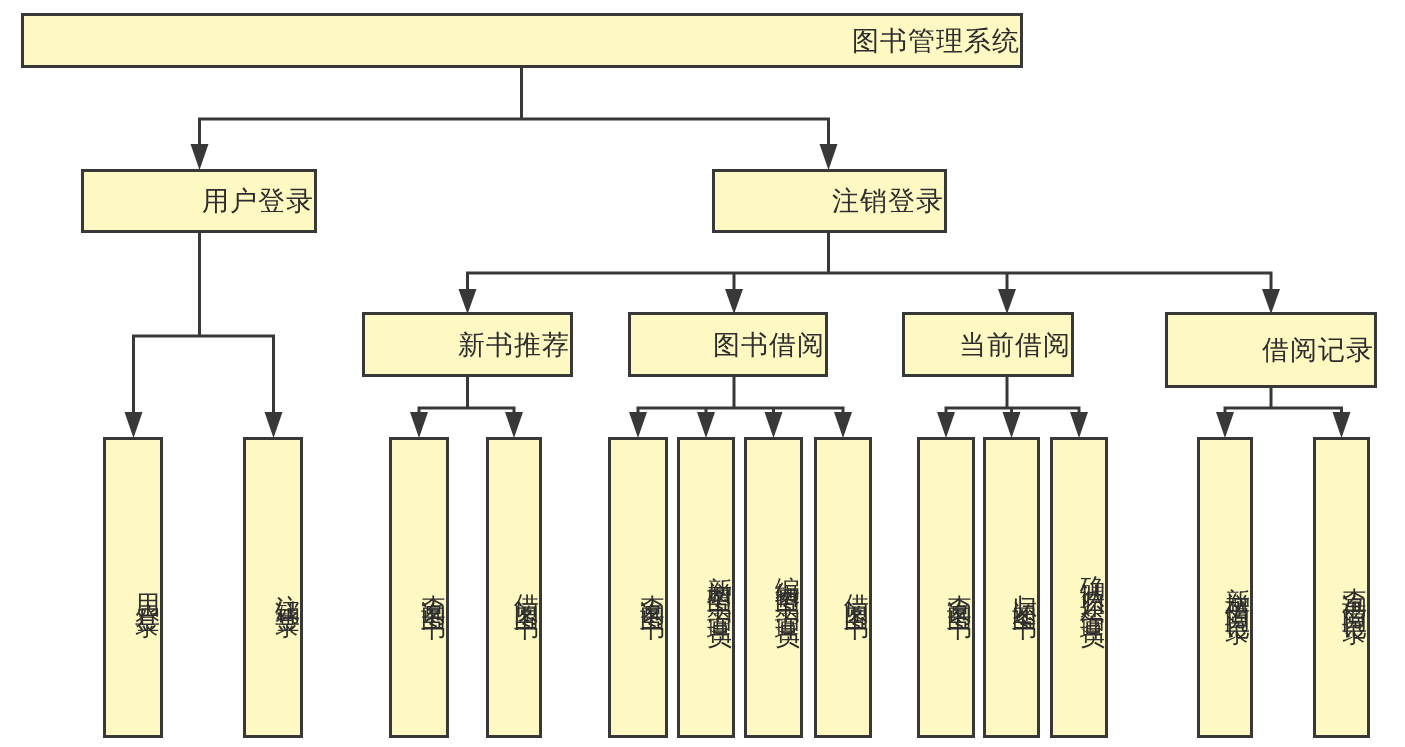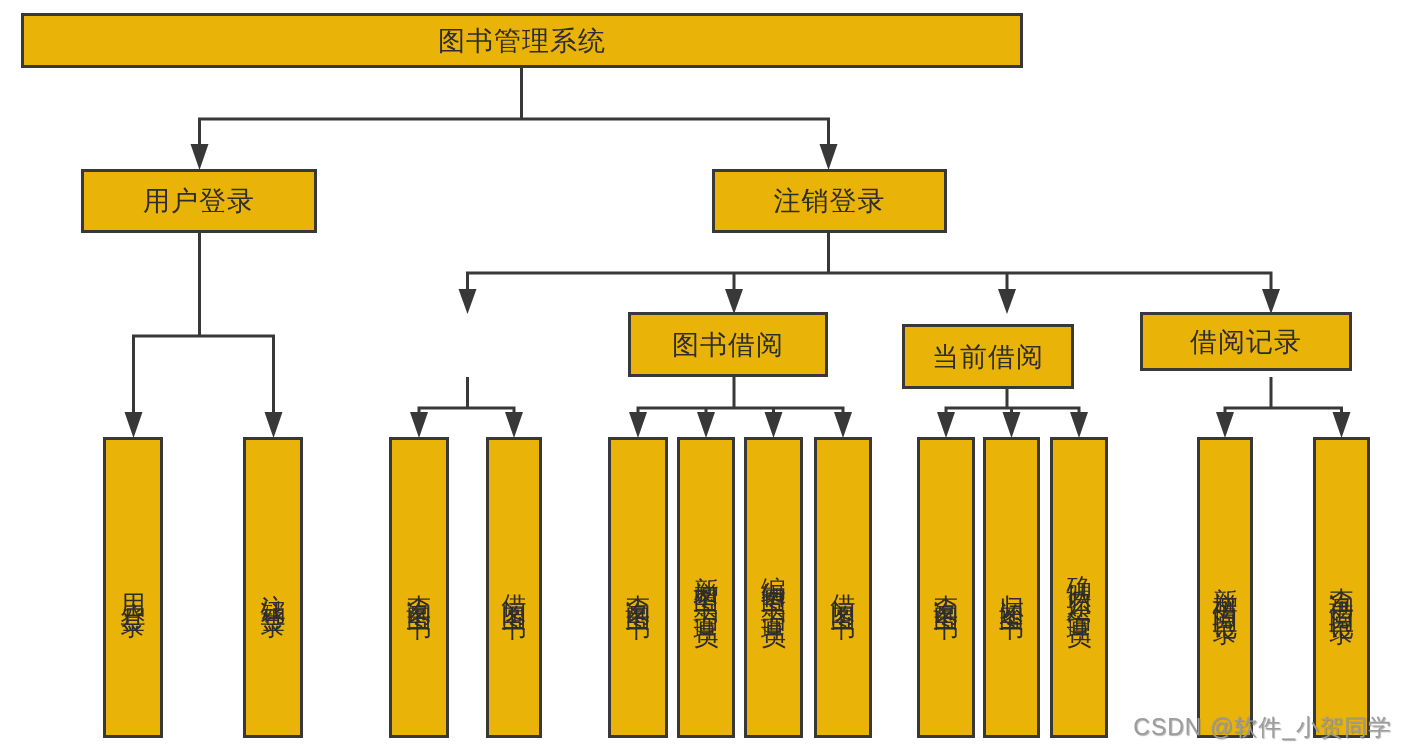--- a/index.html
+++ b/index.html
@@ -8,24 +8,24 @@
     width:1405px;height:747px;
     background:#ffffff;
     font-family:"Liberation Sans","DejaVu Sans",sans-serif;
     overflow:hidden;
   }
   #connectors{position:absolute;left:0;top:0;z-index:1;}
   .box{
     position:absolute;
     box-sizing:border-box;
     border:3px solid #383838;
-    background:#eab308;
+    background:#fef9c3;
     display:flex;
     align-items:center;
-    justify-content:center;
+    justify-content:flex-end;
     z-index:2;
     color:#2d2d2d;
   }
   .box-h{font-size:27px;letter-spacing:1px;}
   .box-v{top:437px;height:301px;}
   .box-v span{
     writing-mode:vertical-rl;
     text-orientation:mixed;
     font-size:25px;
     letter-spacing:7px;
@@ -101,27 +101,30 @@
     <span>图书管理系统</span>
   </div>
 
   <div class="box box-h" style="left:81px;top:169px;width:236px;height:64px">
     <span>用户登录</span>
   </div>
   <div class="box box-h" style="left:712px;top:169px;width:235px;height:64px">
     <span>注销登录</span>
   </div>
 
+  <div class="box box-h" style="left:362px;top:312px;width:211px;height:65px">
+    <span>新书推荐</span>
+  </div>
   <div class="box box-h" style="left:628px;top:312px;width:200px;height:65px">
     <span>图书借阅</span>
   </div>
-  <div class="box box-h" style="left:902px;top:324px;width:172px;height:65px">
+  <div class="box box-h" style="left:902px;top:312px;width:172px;height:65px">
     <span>当前借阅</span>
   </div>
-  <div class="box box-h" style="left:1140px;top:312px;width:212px;height:59px">
+  <div class="box box-h" style="left:1165px;top:312px;width:212px;height:76px">
     <span>借阅记录</span>
   </div>
 
   <div class="box box-v" style="left:103px;width:60px">
     <span>用户登录</span>
   </div>
   <div class="box box-v" style="left:243px;width:60px">
     <span>注销登录</span>
   </div>
   <div class="box box-v" style="left:389px;width:60px">
@@ -151,15 +154,14 @@
   <div class="box box-v" style="left:1050px;width:58px">
     <span>确认归还（管理员）</span>
   </div>
   <div class="box box-v" style="left:1197px;width:56px">
     <span>新增借阅记录</span>
   </div>
   <div class="box box-v" style="left:1313px;width:57px">
     <span>查询借阅记录</span>
   </div>
 
-  <div class="watermark">CSDN @软件_小贺同学</div>
 
 </div>
 
 </body></html>

